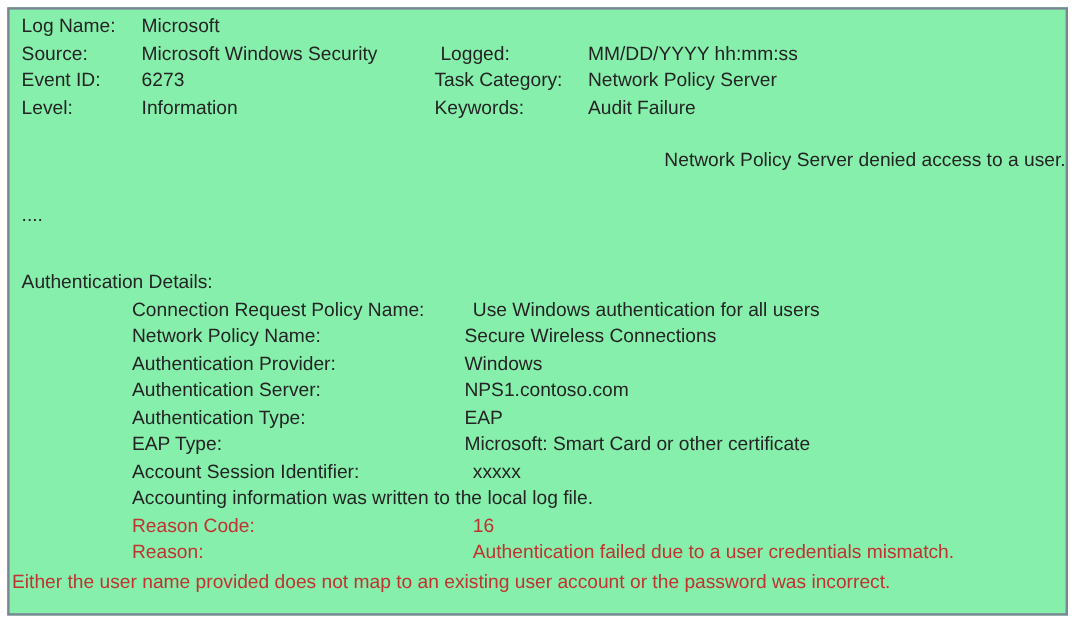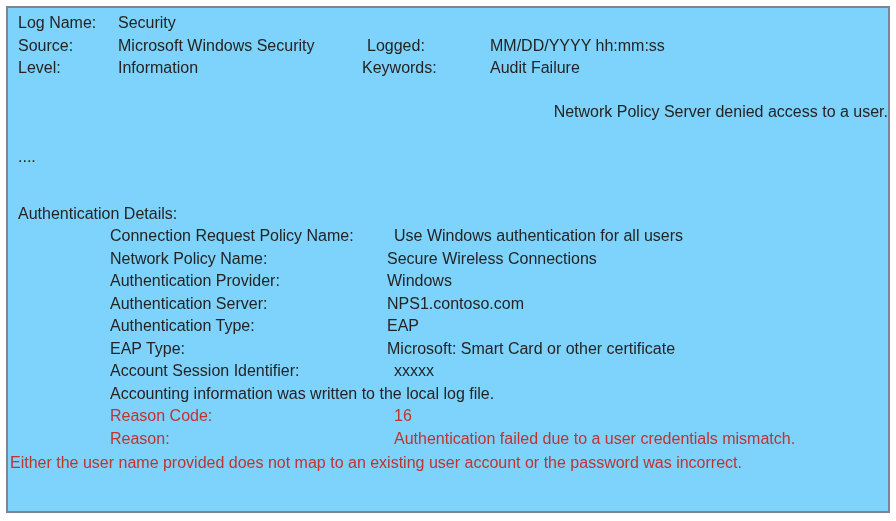--- a/index.html
+++ b/index.html
@@ -17,21 +17,21 @@
     font-family: "Liberation Sans", sans-serif;
     color: var(--text);
   }
   .frame {
     position: absolute;
     left: 6px;
     top: 6px;
     width: 884px;
     height: 507px;
     border: 2px solid var(--border);
-    background: #7dd3fc;
+    background: #86efac;
     overflow: hidden;
   }
   .content {
     padding-top: 4px;
     font-size: 16px;
     line-height: 22.5px;
   }
   .hrow {
     display: grid;
     grid-template-columns: 100px 244px 128px 1fr;
@@ -55,29 +55,35 @@
 </style>
 </head>
 <body>
 
 <div class="frame">
   <div class="content">
 
     <div class="hdr">
       <div class="hrow">
         <span>Log Name:</span>
-        <span>Security</span>
+        <span>Microsoft</span>
         <span></span>
         <span></span>
       </div>
       <div class="hrow">
         <span>Source:</span>
         <span>Microsoft Windows Security</span>
         <span class="pad-left">Logged:</span>
         <span>MM/DD/YYYY hh:mm:ss</span>
+      </div>
+      <div class="hrow">
+        <span>Event ID:</span>
+        <span>6273</span>
+        <span>Task Category:</span>
+        <span>Network Policy Server</span>
       </div>
       <div class="hrow">
         <span>Level:</span>
         <span>Information</span>
         <span>Keywords:</span>
         <span>Audit Failure</span>
       </div>
     </div>
 
     <p class="desc">Network Policy Server denied access to a user.</p>

